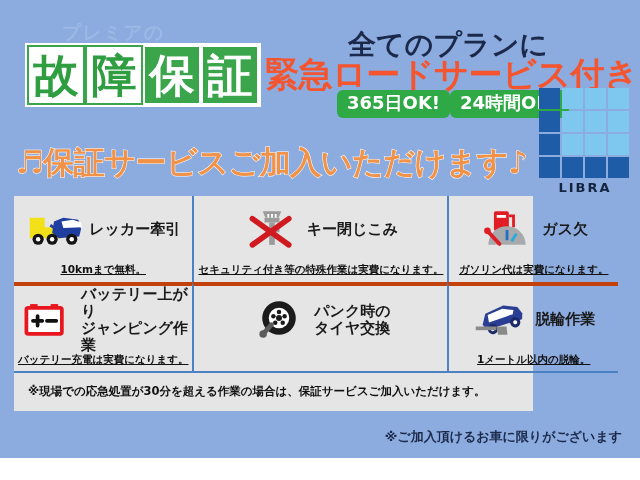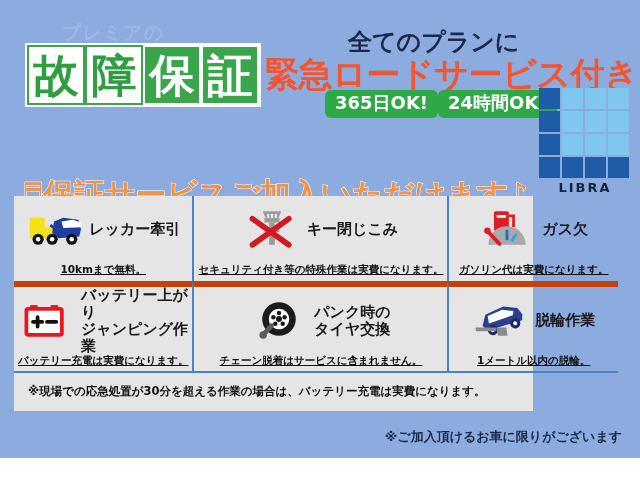--- a/index.html
+++ b/index.html
@@ -71,41 +71,41 @@
     background: #3aa54b;
     color: #ffffff;
     border: 2px solid #ffffff;
   }
 
   
   .headline-sub {
     position: absolute;
     left: 348px;
     top: 26px;
-    font-size: 24px;
+    font-size: 28px;
     font-weight: 700;
     color: #1b2a4a;
     white-space: nowrap;
   }
   .headline-main {
     position: absolute;
     left: 252px;
     top: 52px;
     font-size: 34px;
     font-weight: 700;
     color: #f4552e;
     white-space: nowrap;
     letter-spacing: -0.5px;
     margin-left: 13px;
   }
 
   
   .badges {
     position: absolute;
-    left: 325px;
+    left: 337px;
     top: 90px;
     display: flex;
     gap: 0;
   }
   .badge {
     background: #2fa846;
     color: #ffffff;
     font-size: 18px;
     font-weight: 700;
     padding: 3px 10px 4px 10px;
@@ -149,21 +149,20 @@
     position: absolute;
     left: 16px;
     top: 142px;
     font-size: 31px;
     font-weight: 700;
     color: #f09248;
     white-space: nowrap;
     letter-spacing: -0.5px;
     -webkit-text-stroke: 1px #ffffff;
     paint-order: stroke fill;
-    margin-top: 32px;
   }
 
   
   #panel {
     position: absolute;
     left: 14px;
     top: 196px;
     width: 519px;
     height: 215px;
     background: #e5e5e5;
@@ -180,21 +179,21 @@
   .cell {
     position: relative;
     box-sizing: border-box;
     padding: 6px 4px 4px 4px;
     display: flex;
     flex-direction: column;
     align-items: center;
     justify-content: flex-start;
   }
   .cell.col-b, .cell.col-c { border-left: 2px solid #4a82c4; }
-  .cell.row-2 { border-top: 6px solid #c2410c; }
+  .cell.row-2 { border-top: 4px solid #c2410c; }
 
   .cell-top {
     display: flex;
     align-items: center;
     justify-content: center;
     gap: 7px;
     height: 56px;
     width: 100%;
   }
   .cell-icon {
@@ -394,21 +393,20 @@
               <circle cx="34" cy="26" r="2.4" fill="#1b1b1b"></circle>
               <circle cx="26" cy="26" r="2.4" fill="#1b1b1b"></circle>
               <circle cx="24" cy="19" r="2.4" fill="#1b1b1b"></circle>
               <path d="M22 28l-9 10" stroke="#5b5b5b" stroke-width="5" stroke-linecap="round"></path>
               <circle cx="13" cy="38" r="4" fill="#5b5b5b"></circle>
             </svg>
           </div>
           <div class="cell-title">パンク時の
 タイヤ交換</div>
         </div>
-        <div class="cell-note">チェーン脱着はサービスに含まれません。</div>
       </div>
 
       <div class="cell col-c row-2">
         <div class="cell-top">
           <div class="cell-icon">
             <svg viewBox="0 0 60 44" width="56" height="44">
               <g transform="rotate(-17 30 20)">
                 <path d="M10 22l6-10 21-3 14 6 3 8-2 6H12z" fill="#2a3f93"></path>
                 <path d="M18 14l17-2 11 5-2 4-27 1z" fill="#ffffff"></path>
                 <circle cx="19" cy="30" r="5.5" fill="#1b2a6b"></circle>
@@ -421,18 +419,18 @@
             </svg>
           </div>
           <div class="cell-title">脱輪作業</div>
         </div>
         <div class="cell-note">1メートル以内の脱輪。</div>
       </div>
 
     </div>
 
     <div class="panel-note-divider"></div>
-    <div class="panel-note">※現場での応急処置が30分を超える作業の場合は、バッテリー充電は実費になります。</div>
+    <div class="panel-note">※現場での応急処置が30分を超える作業の場合は、保証サービスご加入いただけます。</div>
   </div>
 
   <div class="bottom-note">※ご加入頂けるお車に限りがございます</div>
 
 </div>
 
 </body></html>

